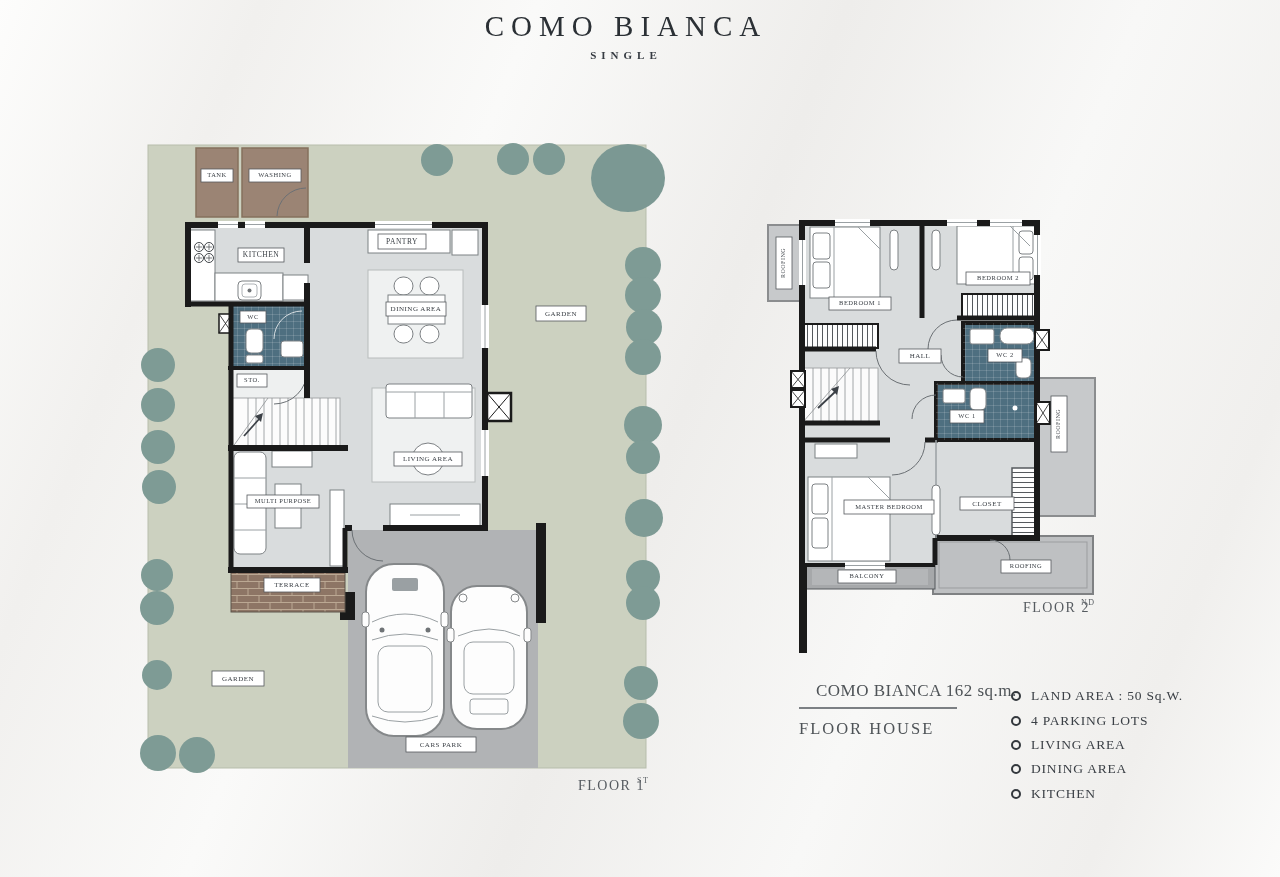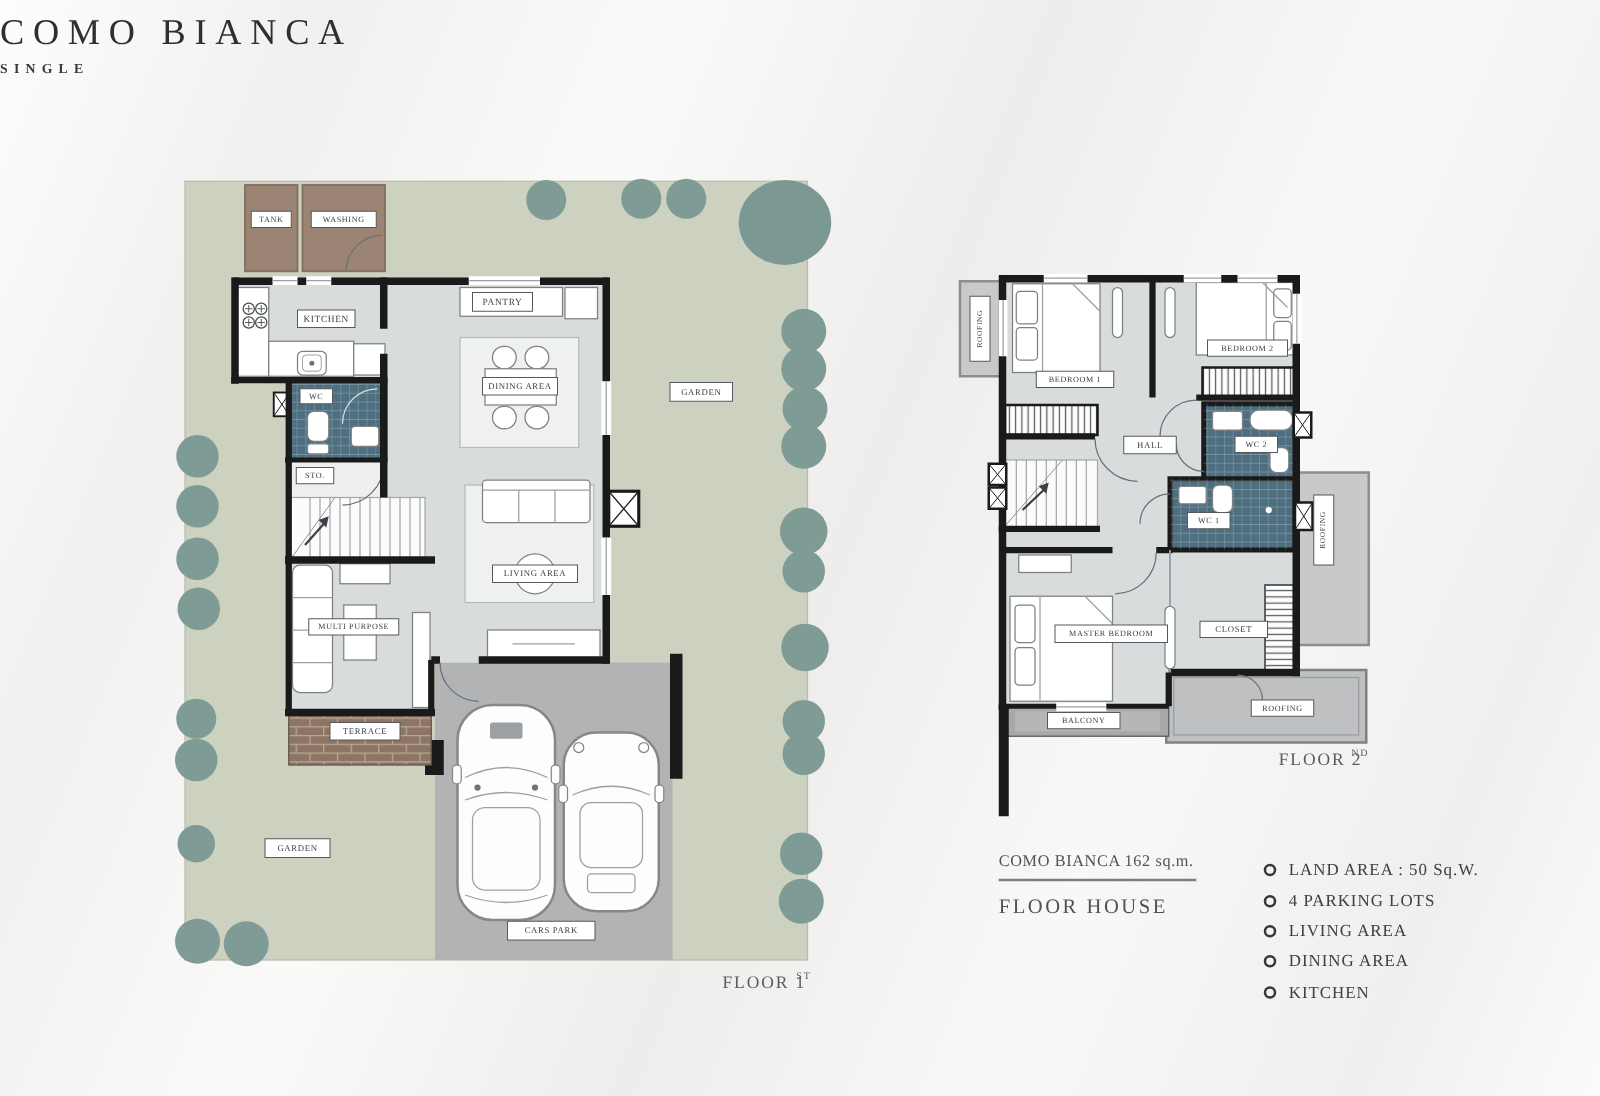--- a/index.html
+++ b/index.html
@@ -2,33 +2,33 @@
 <html><head>
 <meta charset="utf-8">
 <style>
   html,body{margin:0;padding:0;}
   .page{
     position:relative;width:1280px;height:877px;overflow:hidden;
     background:
       linear-gradient(112deg,#fdfdfc 0%,#f1f0ee 16%,#fafaf9 33%,#eeedeb 52%,#f8f8f7 70%,#f0efed 88%,#fbfbfa 100%);
     font-family:"Liberation Serif","DejaVu Serif",serif;
   }
-  .title-block{position:absolute;top:10px;left:0;width:1252px;}
+  .title-block{position:absolute;top:10px;left:0;width:1252px;text-align:center;}
   .main-title{font-size:29px;letter-spacing:7px;color:#2b3035;}
   .sub-title{margin-top:6px;font-size:11px;letter-spacing:5px;color:#363b42;font-weight:bold;}
   svg.plan{position:absolute;left:0;top:0;}
   .plab{font-family:"Liberation Serif","DejaVu Serif",serif;fill:#3c4147;letter-spacing:0.5px;}
   .cap{font-family:"Liberation Serif","DejaVu Serif",serif;fill:#565b60;letter-spacing:1.5px;}
   .lblbox{fill:#ffffff;stroke:#55595d;stroke-width:0.8;}
   .wall{stroke:#1a1a1a;fill:none;}
   .furn{fill:#ffffff;stroke:#7d8184;stroke-width:1;}
   .thin{stroke:#9aa0a3;stroke-width:1;fill:none;}
   .arc{stroke:#6b7074;stroke-width:1;fill:none;}
   .info-block{position:absolute;left:799px;top:681px;width:220px;color:#4e5357;}
-  .info-heading{font-size:13px;letter-spacing:0.5px;white-space:nowrap;}
+  .info-heading{font-size:17px;letter-spacing:0.5px;white-space:nowrap;margin-left:17px;}
   .info-rule{width:158px;border:none;border-top:2px solid #7c8084;margin:6px 0 10px 0;}
   .info-sub{font-size:16.5px;letter-spacing:2px;}
   .features{position:absolute;left:1011px;top:684px;margin:0;padding:0;list-style:none;}
   .features li{height:24.4px;display:flex;align-items:center;gap:10px;font-size:13.5px;letter-spacing:0.8px;color:#3b4046;white-space:nowrap;}
   .bullet-ring{display:inline-block;width:6px;height:6px;border:2px solid #33383d;border-radius:50%;flex:0 0 auto;}
 </style>
 </head>
 <body>
 
 <div class="page">

